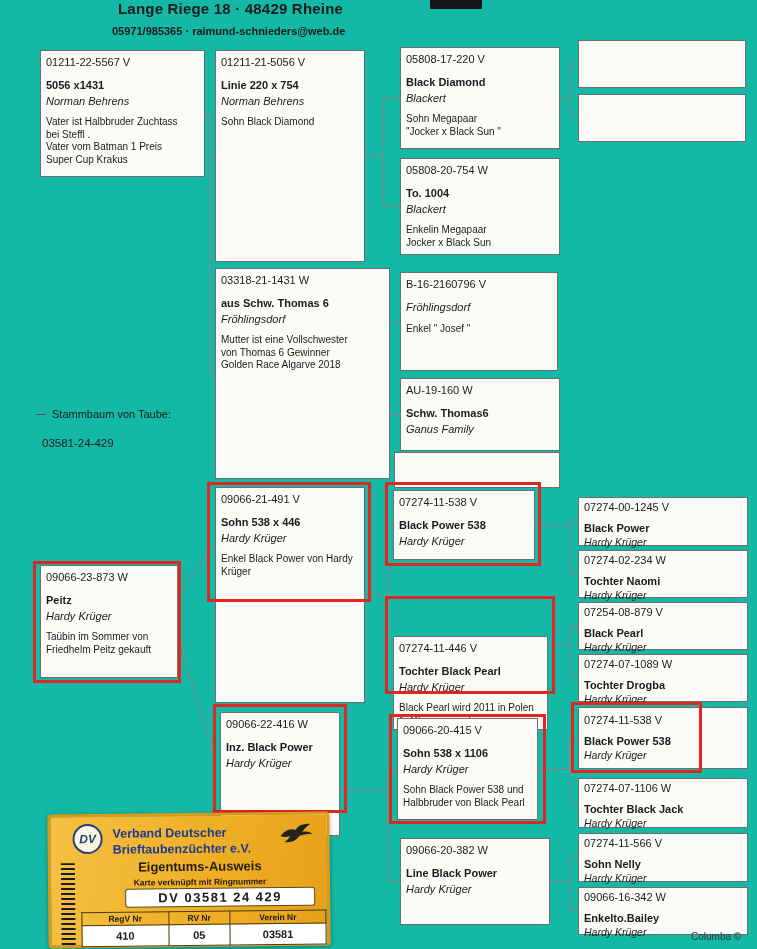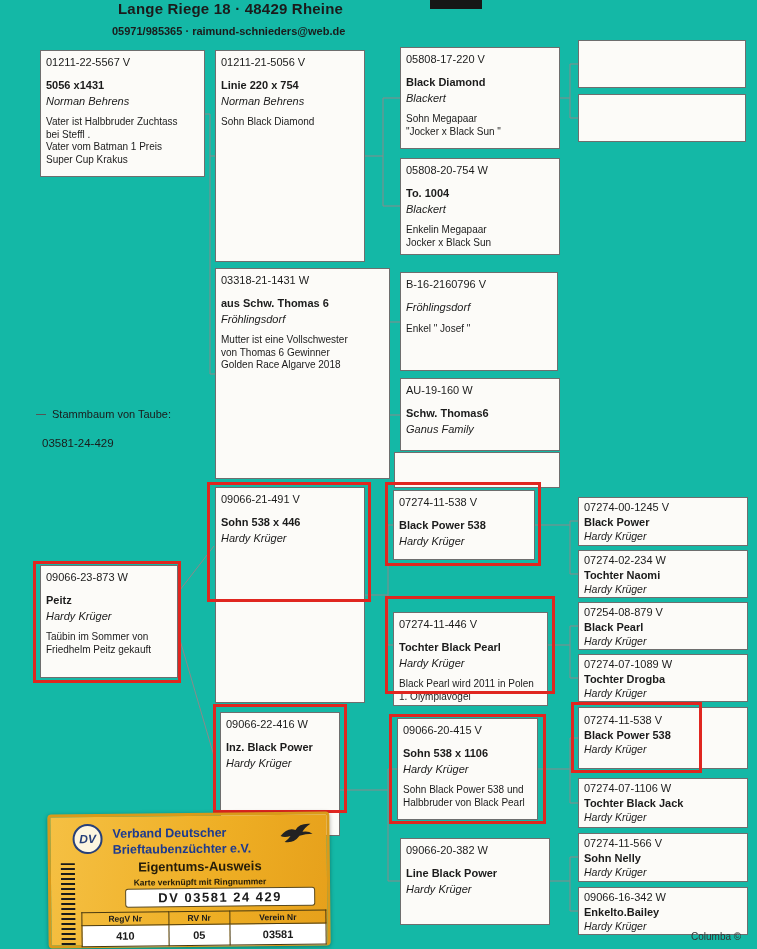--- a/index.html
+++ b/index.html
@@ -13,21 +13,21 @@
   .artifact { position:absolute; left:430px; top:0; width:52px; height:9px; background:#161616; }
 
   .connectors { position:absolute; left:0; top:0; width:757px; height:949px; }
 
   .box { position:absolute; border:1px solid #6e6e6e; background:#fcfbf8; padding:5px 5px; font-size:11px; line-height:1.25; }
   .ring { font-size:11px; }
   .bname { font-weight:bold; margin-top:9px; font-size:11px; }
   .breeder { font-style:italic; margin-top:2px; font-size:11px; }
   .note { margin-top:8px; font-size:10px; white-space:pre-line; }
   .box.sm { padding:3px 5px; }
-  .box.sm .bname { margin-top:1px; }
+  .box.sm .bname { margin-top:7px; }
   .box.sm .breeder { margin-top:0; font-size:10.5px; }
 
   .hl-rect { position:absolute; border:3px solid var(--highlight,#e02620); pointer-events:none; }
 
   .subject-row { position:absolute; left:36px; top:408px; font-size:11px; display:flex; align-items:center; }
   .subject-row .dash { display:inline-block; width:10px; border-top:1px solid #555; margin-right:6px; }
   .subject-ring { position:absolute; left:42px; top:437px; font-size:11.5px;text-align:right; }
 
   .credit { position:absolute; left:691px; top:931px; font-size:10px; color:#333; }
 
@@ -112,20 +112,22 @@
     <div class="bname">aus Schw. Thomas 6</div>
     <div class="breeder">Fröhlingsdorf</div>
     <div class="note">Mutter ist eine Vollschwester
 von Thomas 6 Gewinner
 Golden Race Algarve 2018</div>
   </div>
   <div class="box" style="left:215px;top:487px;width:150px;height:216px">
     <div class="ring">09066-21-491 V</div>
     <div class="bname">Sohn 538 x 446</div>
     <div class="breeder">Hardy Krüger</div>
+    <div class="note">Enkel Black Power von Hardy
+Krüger</div>
   </div>
   <div class="box" style="left:220px;top:712px;width:120px;height:124px">
     <div class="ring">09066-22-416 W</div>
     <div class="bname">Inz. Black Power</div>
     <div class="breeder">Hardy Krüger</div>
   </div>
 
   <div class="box" style="left:400px;top:47px;width:160px;height:102px">
     <div class="ring">05808-17-220 V</div>
     <div class="bname">Black Diamond</div>
@@ -150,21 +152,21 @@
     <div class="ring">AU-19-160 W</div>
     <div class="bname">Schw. Thomas6</div>
     <div class="breeder">Ganus Family</div>
   </div>
   <div class="box" style="left:394px;top:452px;width:166px;height:36px"></div>
   <div class="box" style="left:393px;top:490px;width:142px;height:70px">
     <div class="ring">07274-11-538 V</div>
     <div class="bname">Black Power 538</div>
     <div class="breeder">Hardy Krüger</div>
   </div>
-  <div class="box" style="left:393px;top:612px;width:155px;height:94px">
+  <div class="box" style="left:393px;top:636px;width:155px;height:94px">
     <div class="ring">07274-11-446 V</div>
     <div class="bname">Tochter Black Pearl</div>
     <div class="breeder">Hardy Krüger</div>
     <div class="note">Black Pearl wird 2011 in Polen
 1. Olympiavogel</div>
   </div>
   <div class="box" style="left:397px;top:718px;width:141px;height:102px">
     <div class="ring">09066-20-415 V</div>
     <div class="bname">Sohn 538  x 1106</div>
     <div class="breeder">Hardy Krüger</div>

